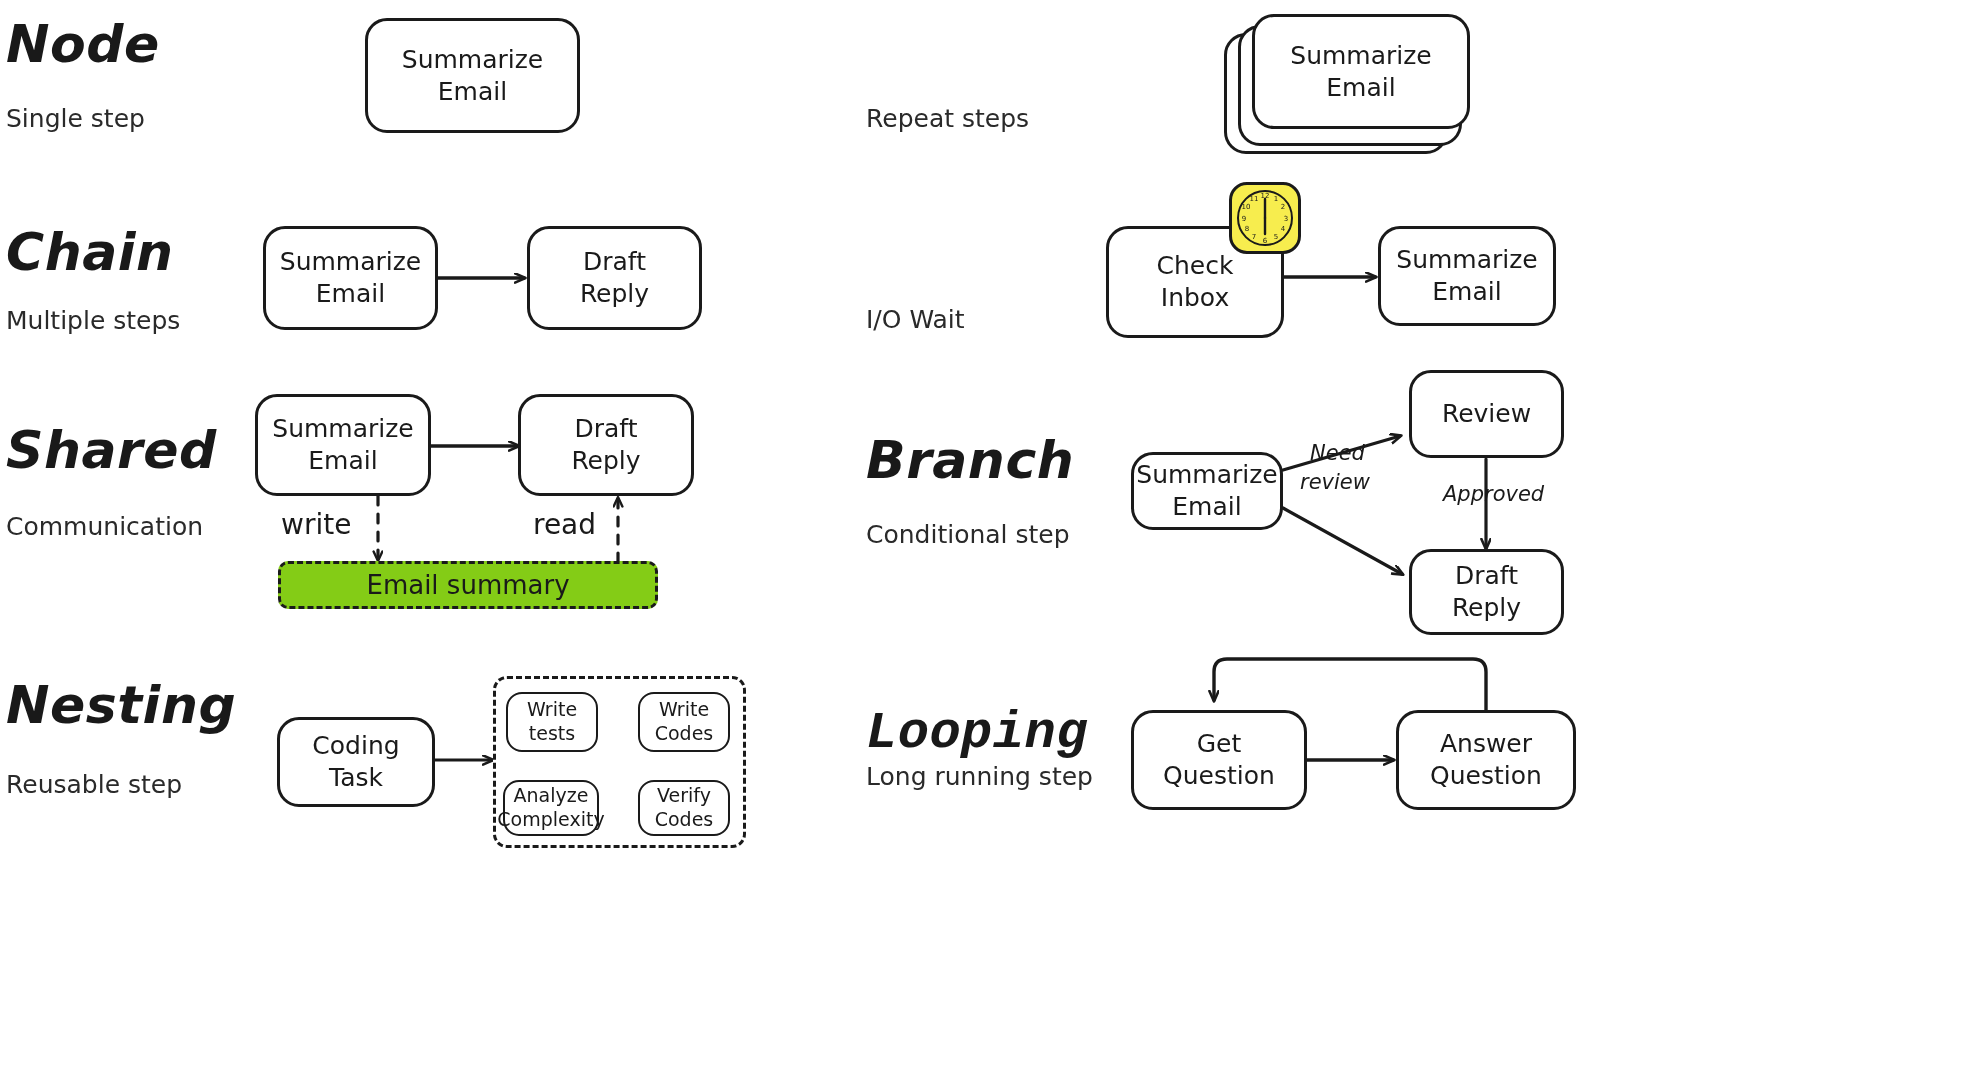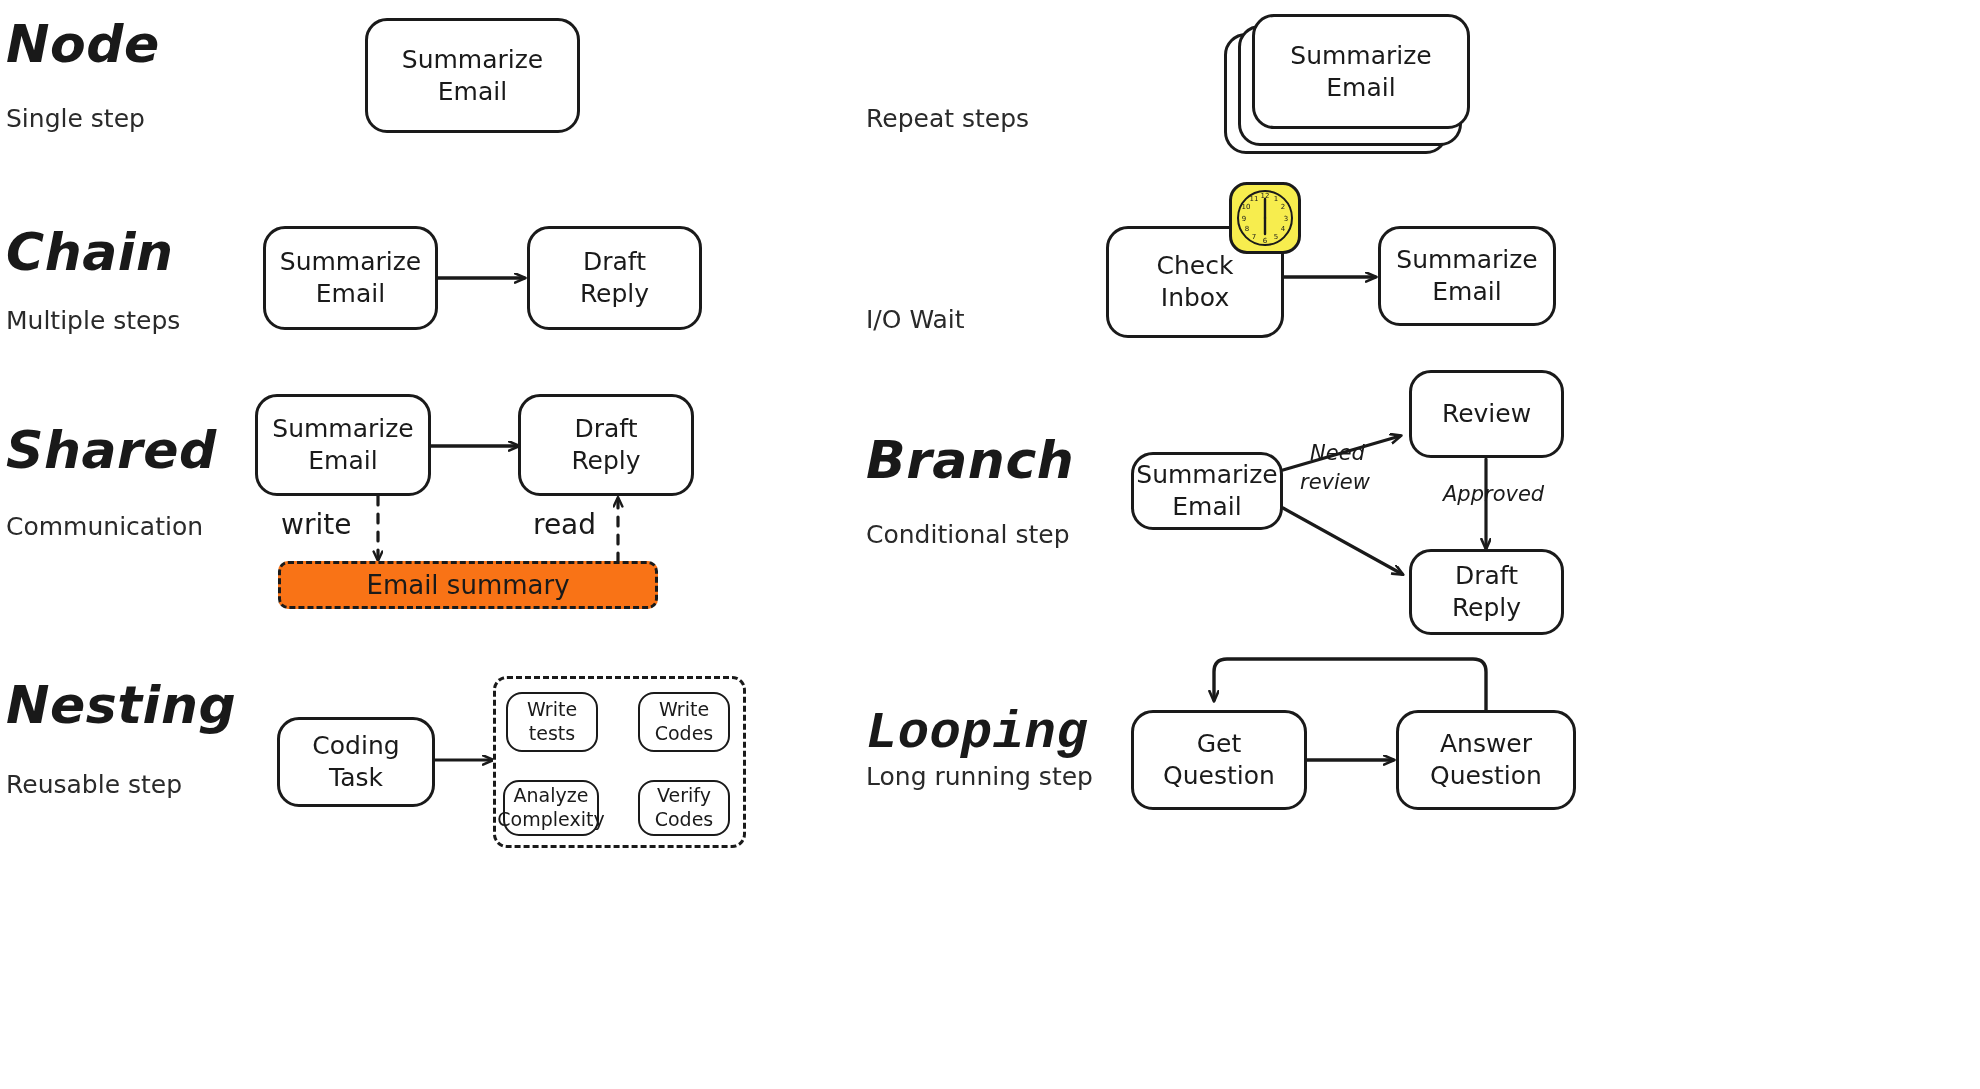--- a/index.html
+++ b/index.html
@@ -18,21 +18,21 @@
   
   .node{position:absolute;display:flex;align-items:center;justify-content:center;
         text-align:center;box-sizing:border-box;background:#fff;
         border:3px solid #1a1a1a;border-radius:22px;
         font-size:25px;line-height:1.28;color:#1a1a1a;
         padding:4px 8px;white-space:pre-line;}
   .node.small{font-size:19px;border-width:2.5px;border-radius:16px;line-height:1.25;}
 
   .stack-back{position:absolute;background:#fff;border:3px solid #1a1a1a;border-radius:22px;}
 
-  .dashed-store{position:absolute;box-sizing:border-box;background:#f97316;
+  .dashed-store{position:absolute;box-sizing:border-box;background:#84cc16;
         border:3px dashed #1a1a1a;border-radius:10px;
         display:flex;align-items:center;justify-content:center;
         font-size:26px;color:#1a1a1a;}
   .dashed-group{position:absolute;box-sizing:border-box;background:#fff;
         border:3px dashed #1a1a1a;border-radius:14px;}
 
   .edge-label{position:absolute;font-size:21px;color:#1a1a1a;white-space:nowrap;}
   .edge-label.it{font-style:italic;}
   .io-label{position:absolute;font-size:28px;color:#1a1a1a;white-space:nowrap;}
 

